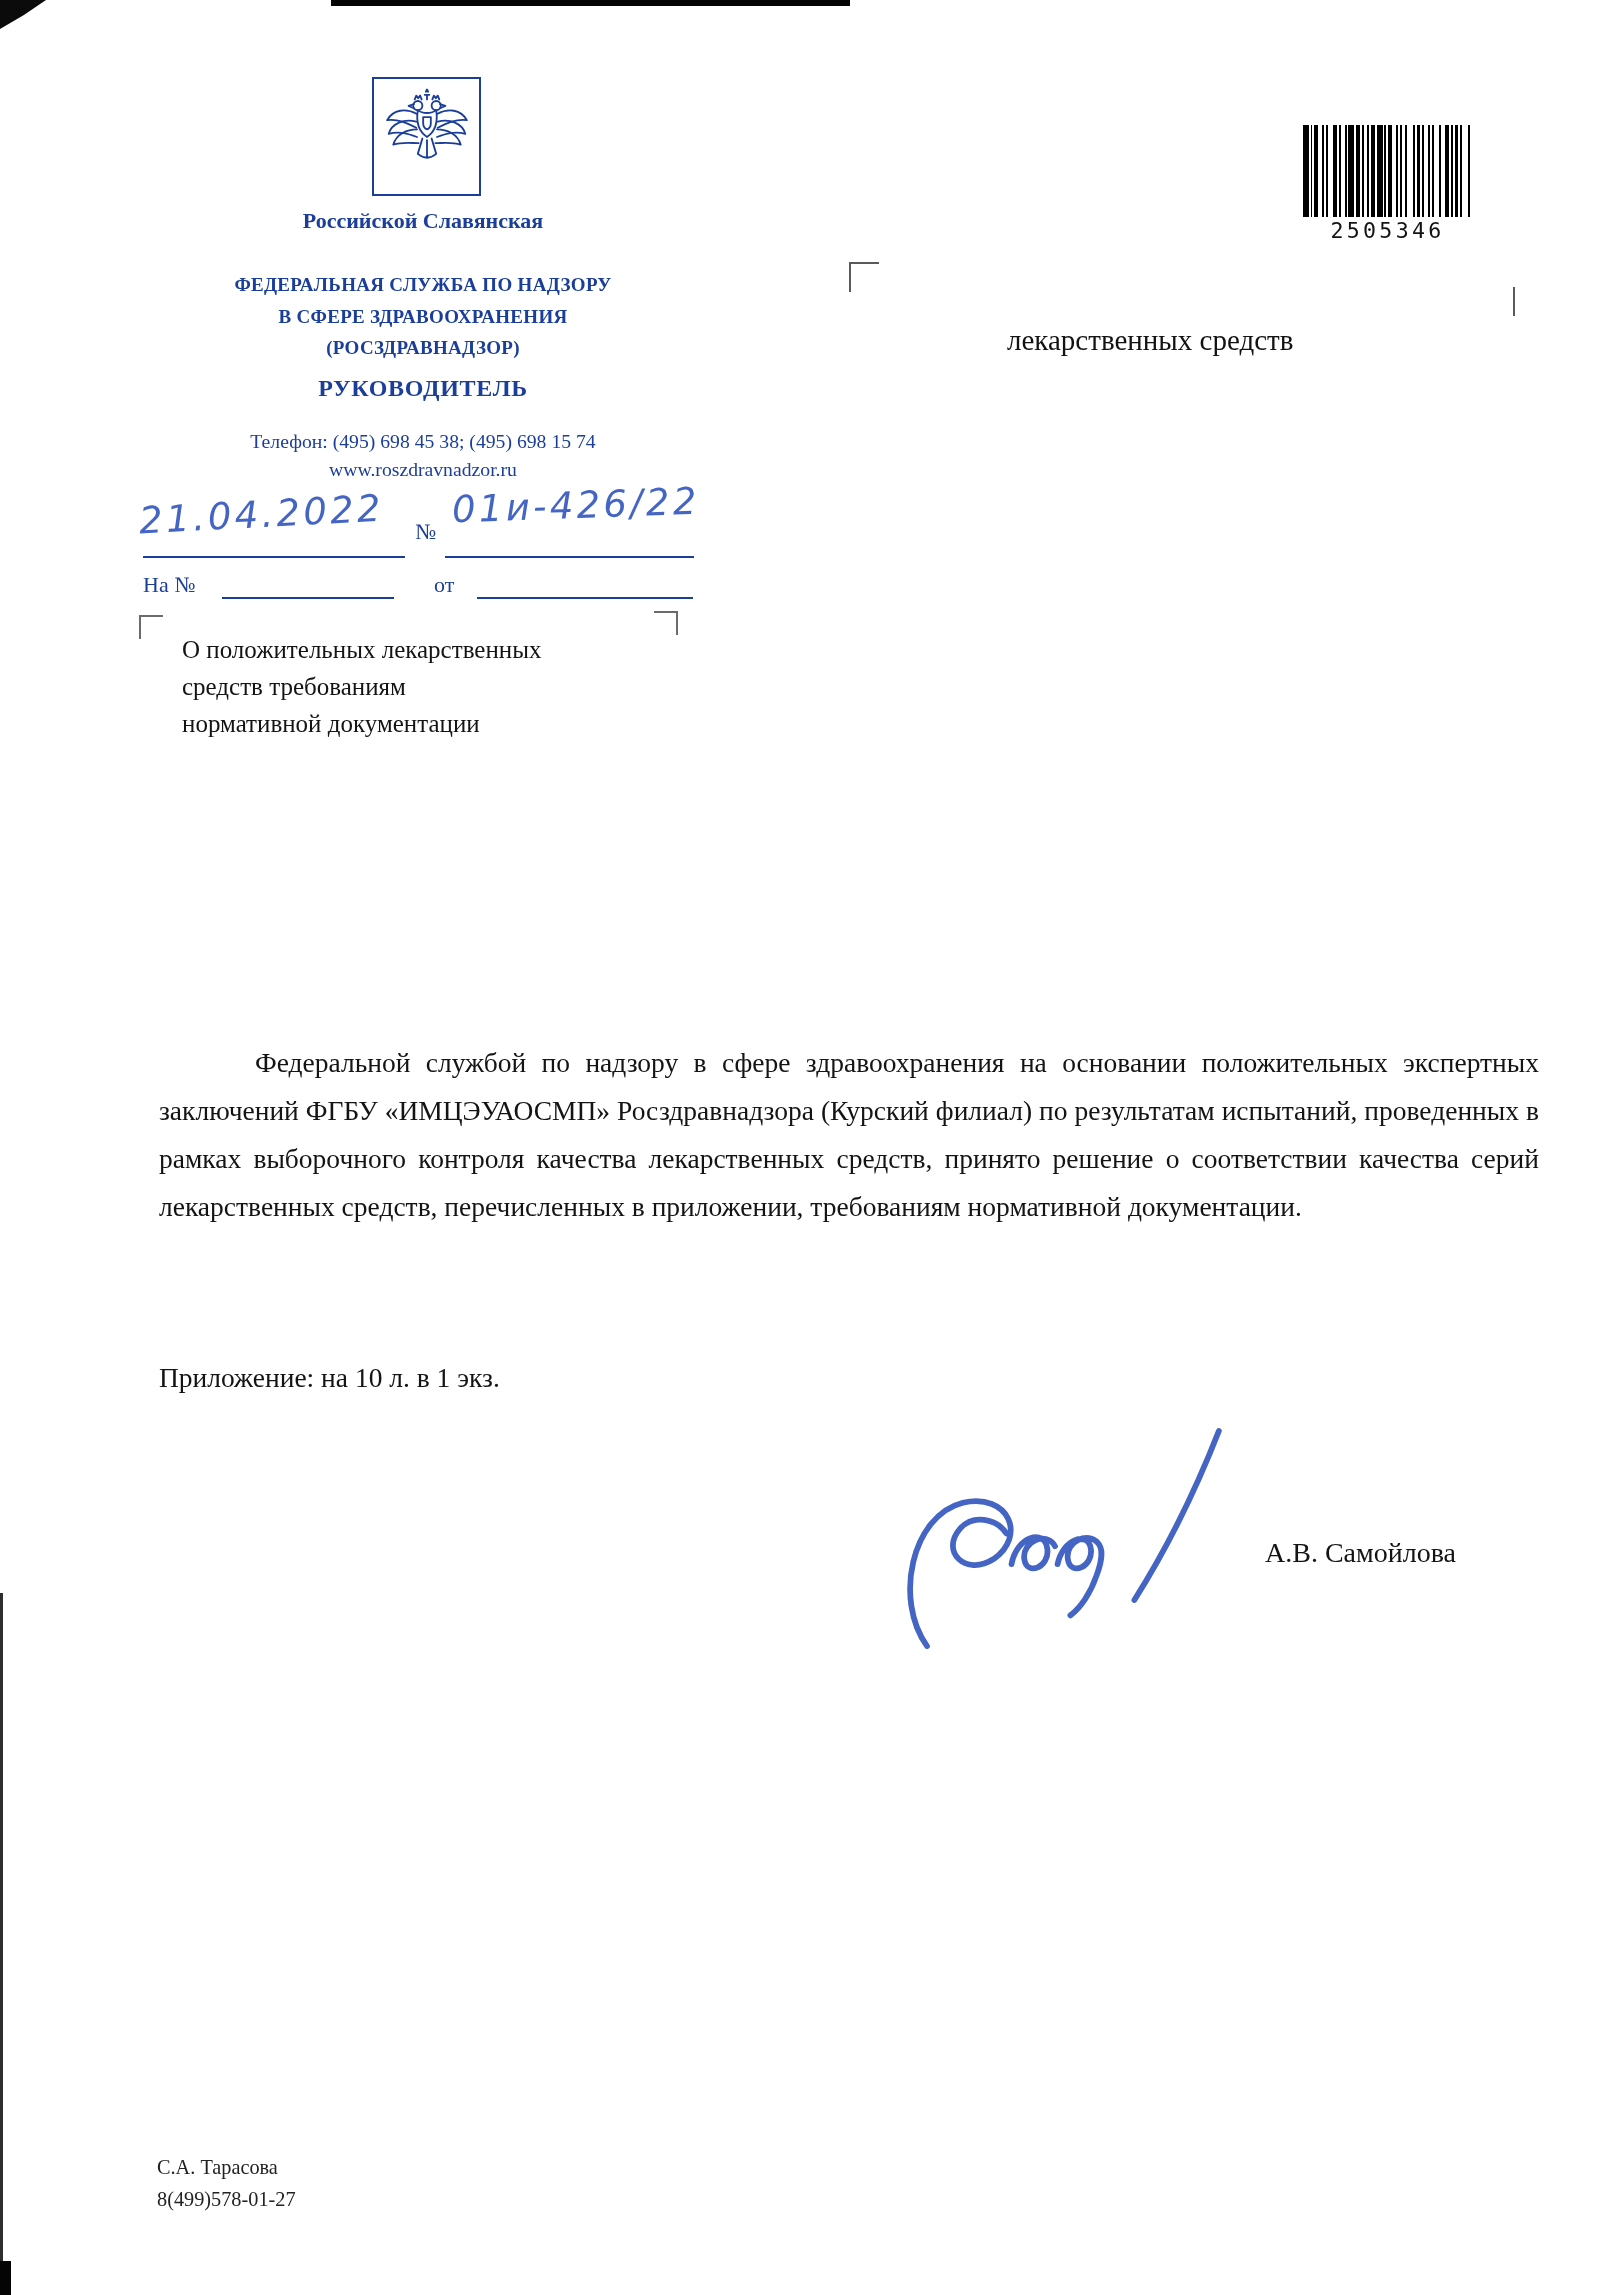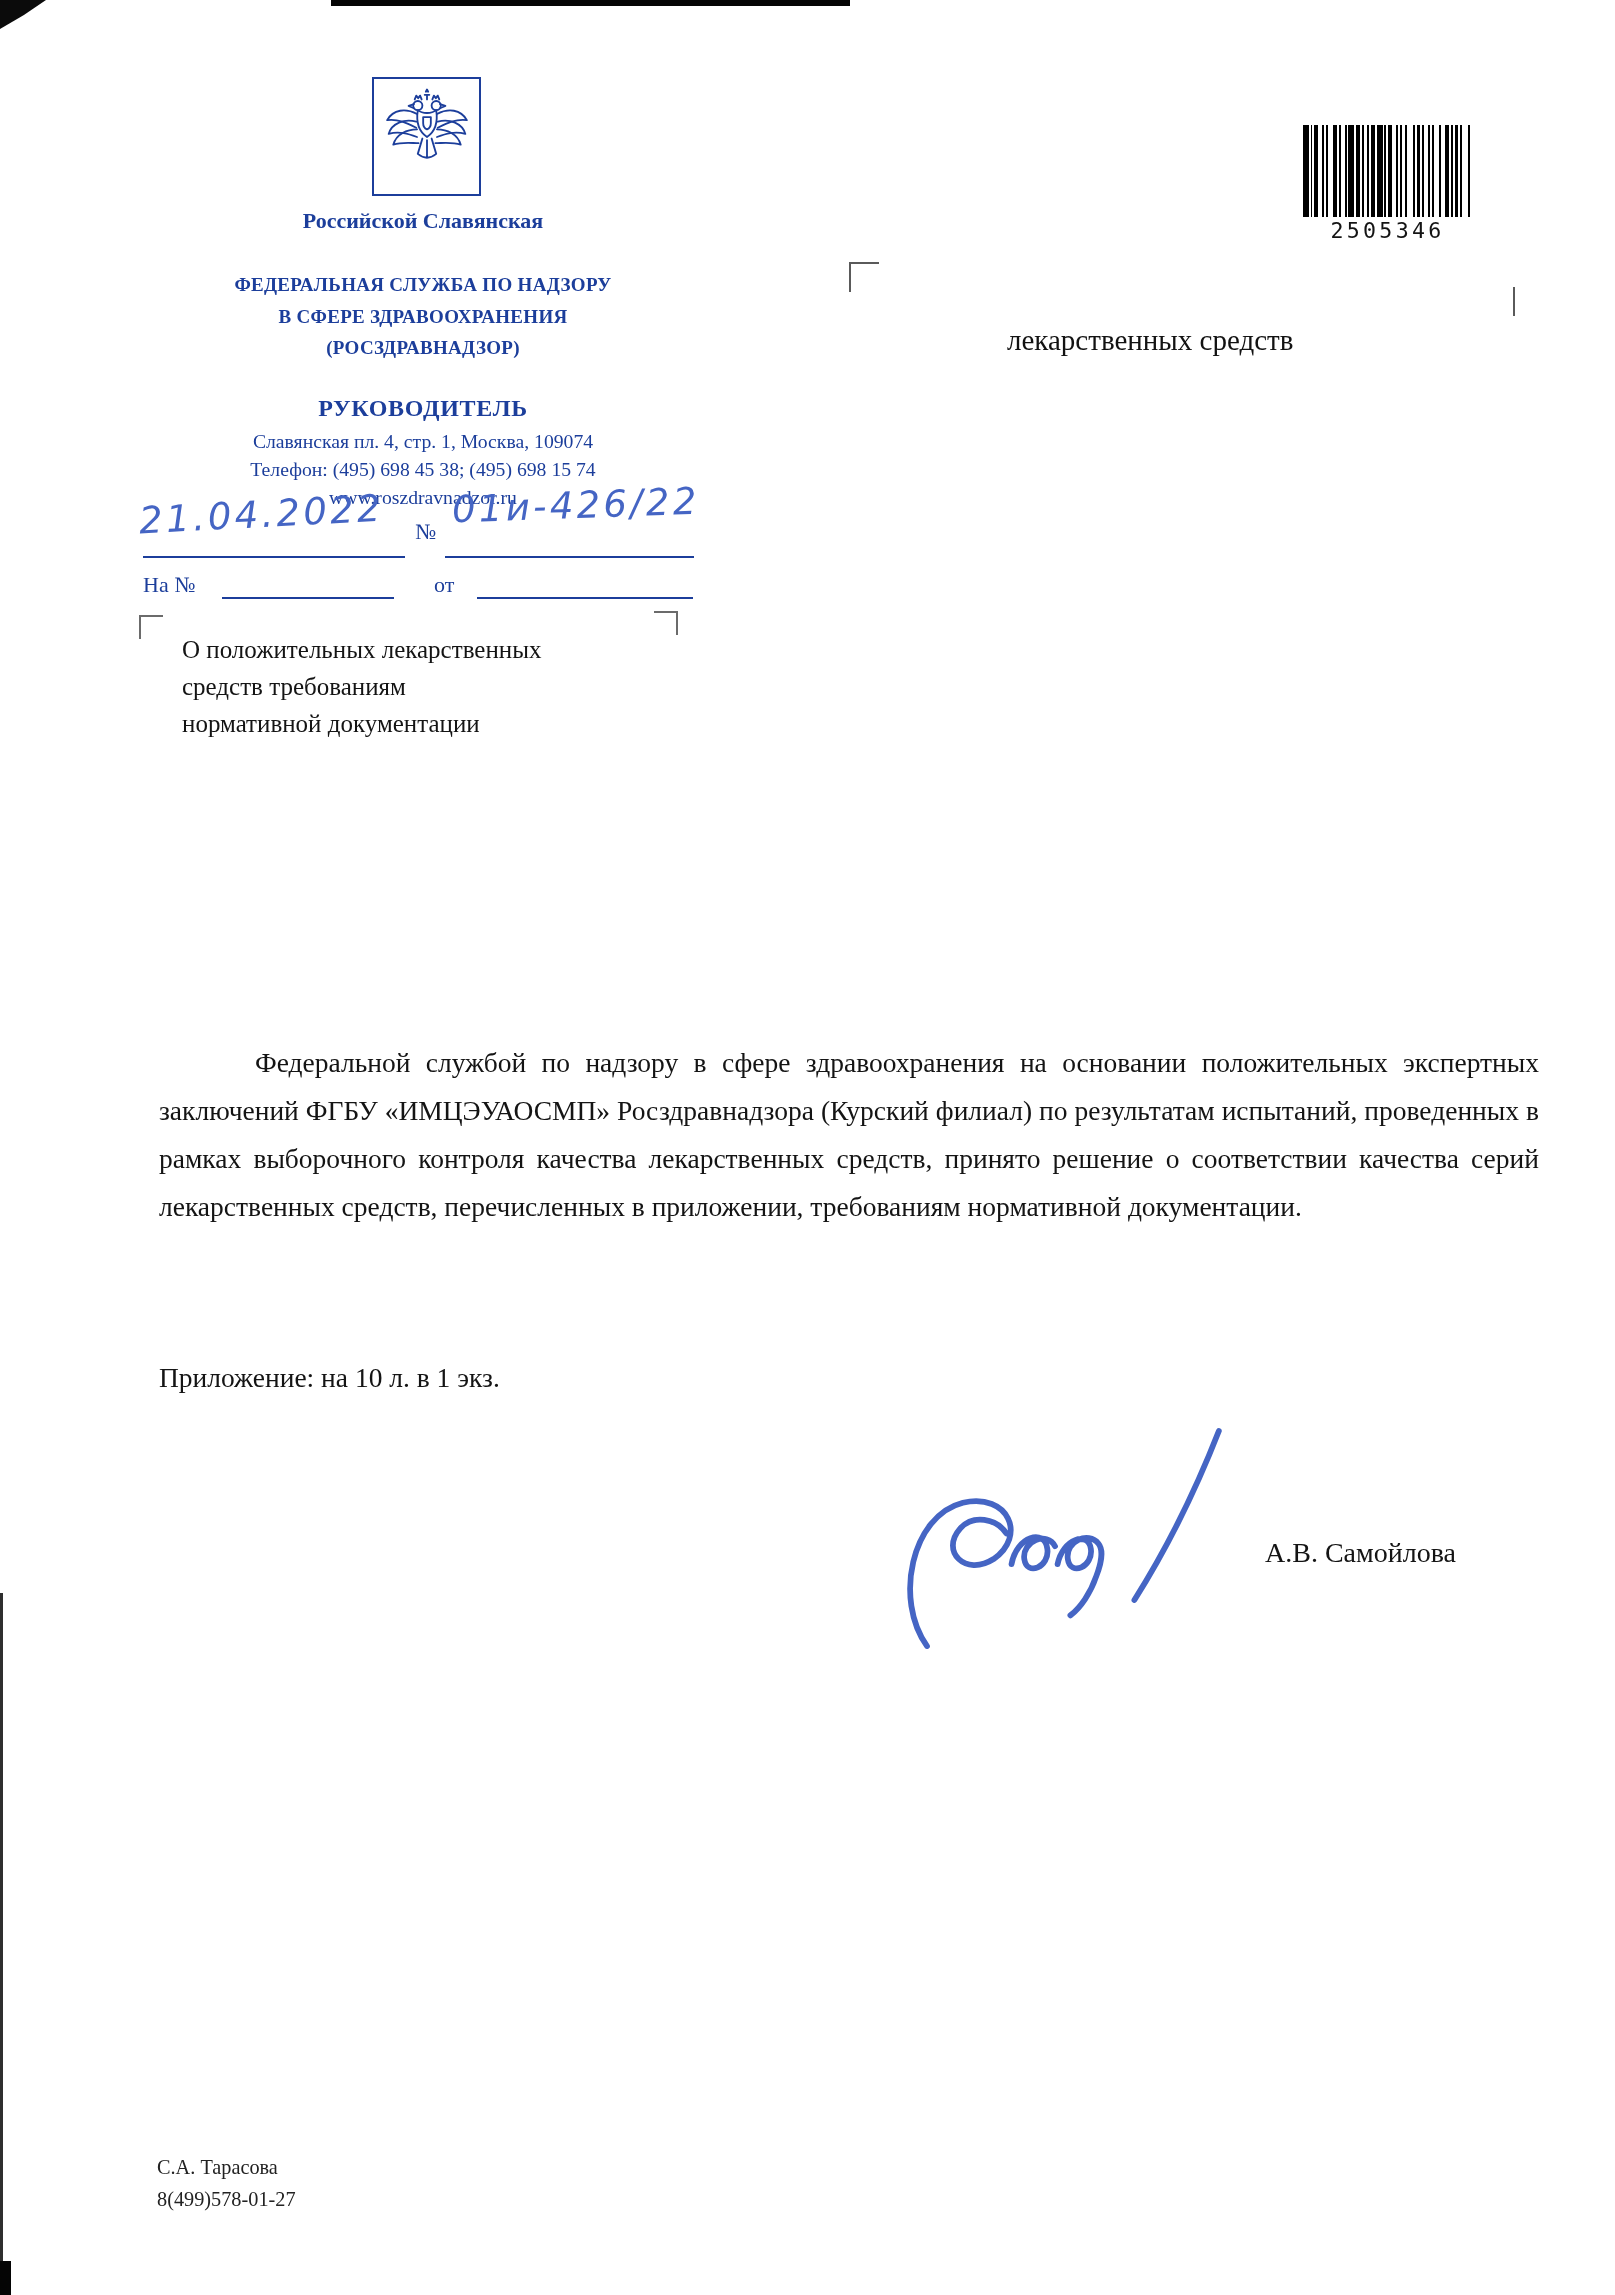--- a/index.html
+++ b/index.html
@@ -28,21 +28,21 @@
   .art-leftline{left:0;top:1593px;width:3.3px;height:702px;background:#2e2e2e;}
   .art-bottomleft{left:0;top:2261px;width:10.5px;height:35px;background:#050505;}
 
   
   .emblem-box{left:372px;top:77px;width:109px;height:119px;
     border:2px solid var(--blue);display:flex;align-items:center;justify-content:center;}
 
   
   .ministry{left:118px;top:207px;width:610px;font-size:22px;line-height:27px;}
   .agency{left:105px;top:269px;width:636px;font-size:19px;line-height:31.5px;letter-spacing:0.3px;}
-  .position{left:118px;top:375px;width:610px;font-size:24px;letter-spacing:0.7px;margin-top:20px;}
+  .position{left:118px;top:375px;width:610px;font-size:24px;letter-spacing:0.7px;}
   .contacts{left:118px;top:427px;width:610px;font-size:19.7px;line-height:28px;}
 
   
   .hand{font-family:"DejaVu Sans",sans-serif;font-style:italic;color:var(--ink);
     letter-spacing:3.3px;white-space:nowrap;}
   .hand-date{left:139px;top:493px;font-size:37px;transform:rotate(-3deg);}
   .hand-number{left:452px;top:484px;font-size:37px;transform:rotate(-2deg);}
   .num-sign{left:415px;top:519px;font-size:22px;}
   .rule{border-bottom:2px solid var(--blue);height:0;}
   .rule-date{left:143px;top:556px;width:262px;}
@@ -121,21 +121,20 @@
 
   <div class="abs agency center bold blue">
     <div>ФЕДЕРАЛЬНАЯ СЛУЖБА ПО НАДЗОРУ</div>
     <div>В СФЕРЕ ЗДРАВООХРАНЕНИЯ</div>
     <div>(РОСЗДРАВНАДЗОР)</div>
   </div>
 
   <div class="abs position center bold blue">РУКОВОДИТЕЛЬ</div>
 
   <div class="abs contacts center blue">
-    <div>Славянская пл. 4, стр. 1, Москва, 109074</div>
     <div>Телефон: (495) 698 45 38; (495) 698 15 74</div>
     <div>www.roszdravnadzor.ru</div>
   </div>
 
   <div class="abs hand hand-date">21.04.2022</div>
   <div class="abs rule rule-date"></div>
   <div class="abs num-sign blue">№</div>
   <div class="abs hand hand-number">01и-426/22</div>
   <div class="abs rule rule-number"></div>
 

